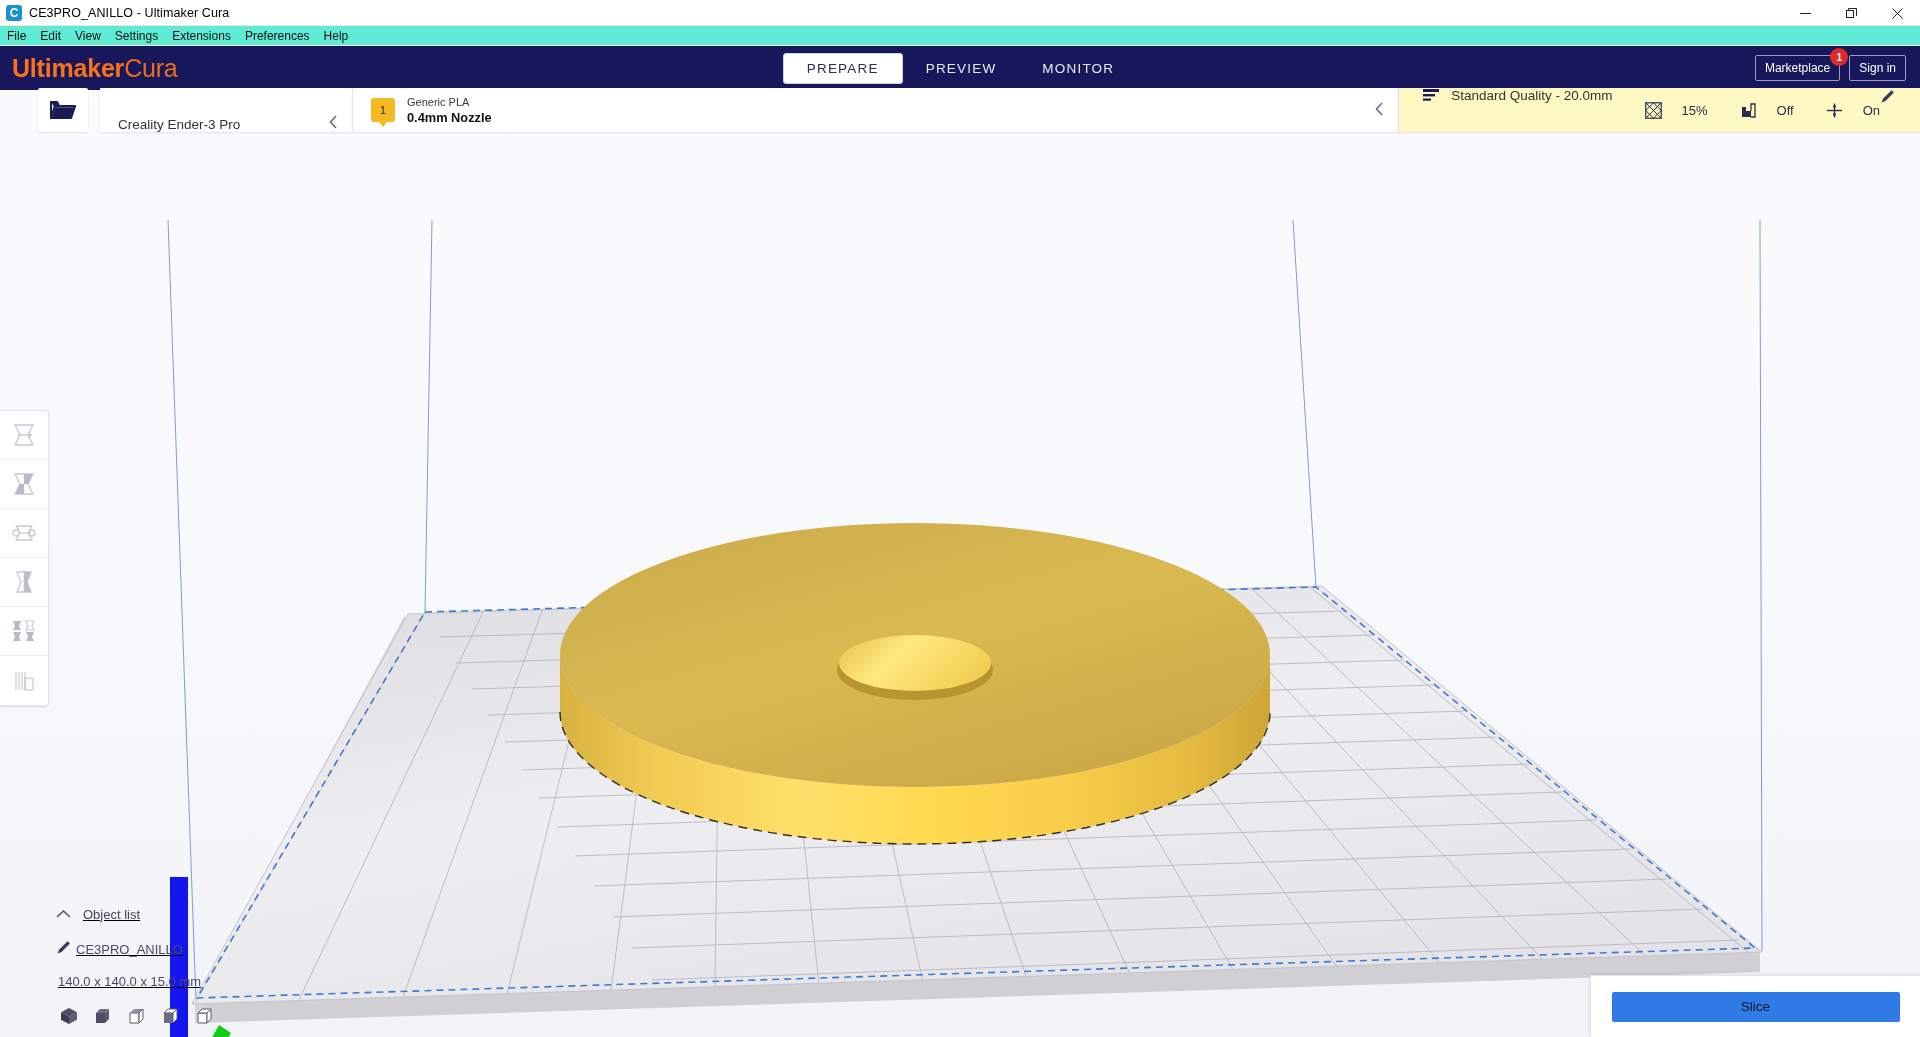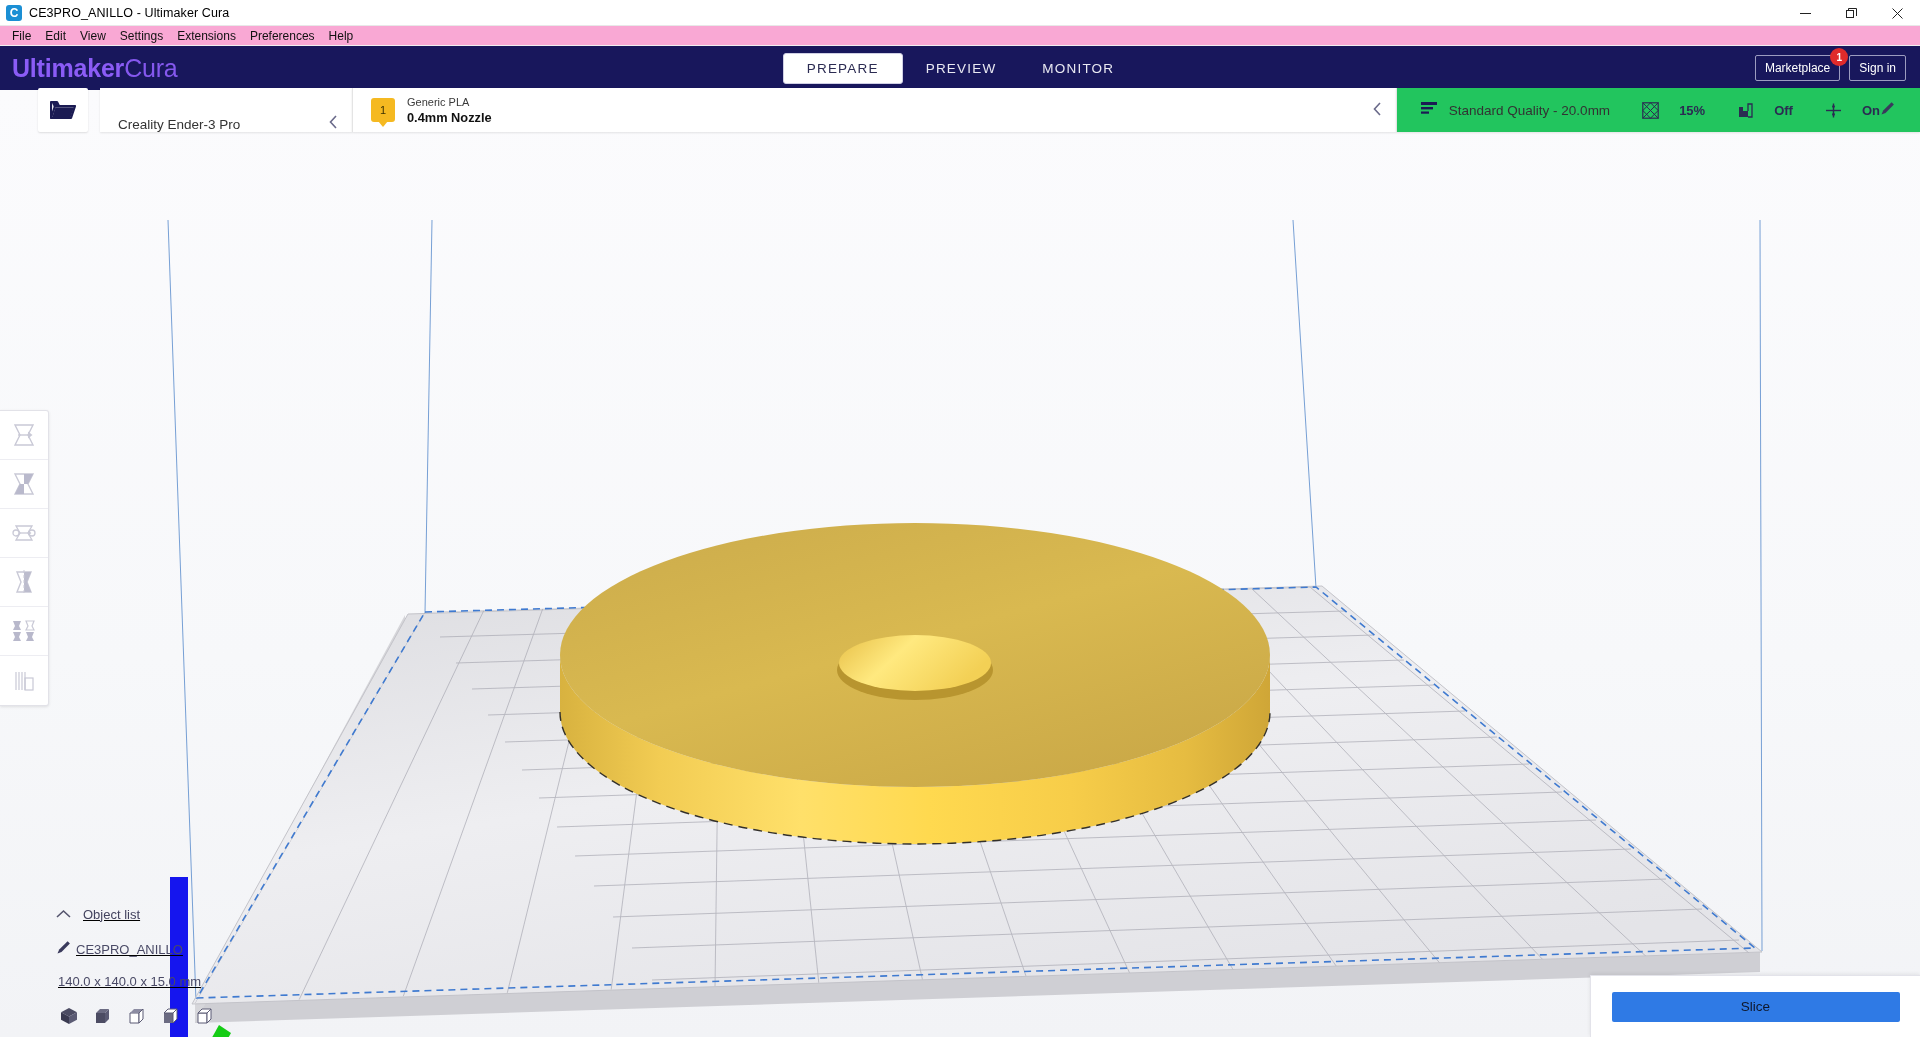--- a/index.html
+++ b/index.html
@@ -28,36 +28,36 @@
   #title-text{ font-size:12.5px; color:#000; letter-spacing:0.1px; }
   #win-controls{ position:absolute; right:0; top:0; height:26px; display:flex; }
   .win-btn{
     width:46px;height:26px;display:flex;align-items:center;justify-content:center;
     font-size:12px;color:#222;
   }
   .win-btn svg{ display:block; }
 
   
   #menubar{
-    height:20px;width:100%;background:#f9a8d4;
-    display:flex;align-items:center;padding-left:5px;
+    height:20px;width:100%;background:#5eead4;
+    display:flex;align-items:center;
     border-bottom:1px solid #f0f0f0;
   }
   .menu-item{
     font-size:12px;color:#111;padding:1px 7px;
     font-family:"Liberation Sans",sans-serif;
   }
 
   
   #appheader{
     height:44px;width:100%;background:#18175c;
     display:flex;align-items:center;position:relative;
   }
   #logo{
-    margin-left:12px;font-size:25px;color:#8b5cf6;letter-spacing:-0.2px;
+    margin-left:12px;font-size:25px;color:#f97316;letter-spacing:-0.2px;
     white-space:nowrap;
   }
   #logo .b{ font-weight:bold; }
   #logo .l{ font-weight:300; opacity:.95; }
 
   #tabs{
     position:absolute;left:0;right:0;top:0;height:44px;
     display:flex;align-items:center;justify-content:center;gap:0px;
   }
   .tab{
@@ -114,27 +114,27 @@
   .ext-badge:after{
     content:"";position:absolute;bottom:-5px;left:50%;
     transform:translateX(-50%);
     border-left:5px solid transparent;border-right:5px solid transparent;
     border-top:6px solid #f5b921;
   }
   .mat-lines .l1{ font-size:11px;color:#3a3a3a;line-height:15px; }
   .mat-lines .l2{ font-size:12.8px;color:#111;font-weight:bold;line-height:15px; }
 
   #profile-sel{
-    flex:0 0 512px;background:#22c55e;
-    display:flex;align-items:center;gap:0;
+    flex:0 0 512px;background:#fef9c3;
+    display:flex;gap:0;
     padding:0 24px;box-shadow:0 1px 2px rgba(0,0,0,.10);
     border-left:1px solid #e4e4e4;
   }
   #profile-sel .pname{ font-size:13.5px;color:#333;margin-left:11px;white-space:nowrap; }
-  .setting-chip{ display:flex;align-items:center;gap:20px;margin-left:32px;font-weight:bold; }
+  .setting-chip{ display:flex;align-items:center;gap:20px;margin-left:32px; }
   .setting-chip .sval{ font-size:13px;color:#2b2b52; }
   #profile-edit{ margin-left:auto; }
 
   .chev{ color:#6a6a8a; font-size:15px; }
 
   
   #viewport{
     position:absolute;left:0;top:90px;width:1920px;height:947px;
     background:linear-gradient(180deg,#fbfbfd 0%,#f7f8fa 60%,#f2f3f6 100%);
     overflow:hidden; z-index:1;

